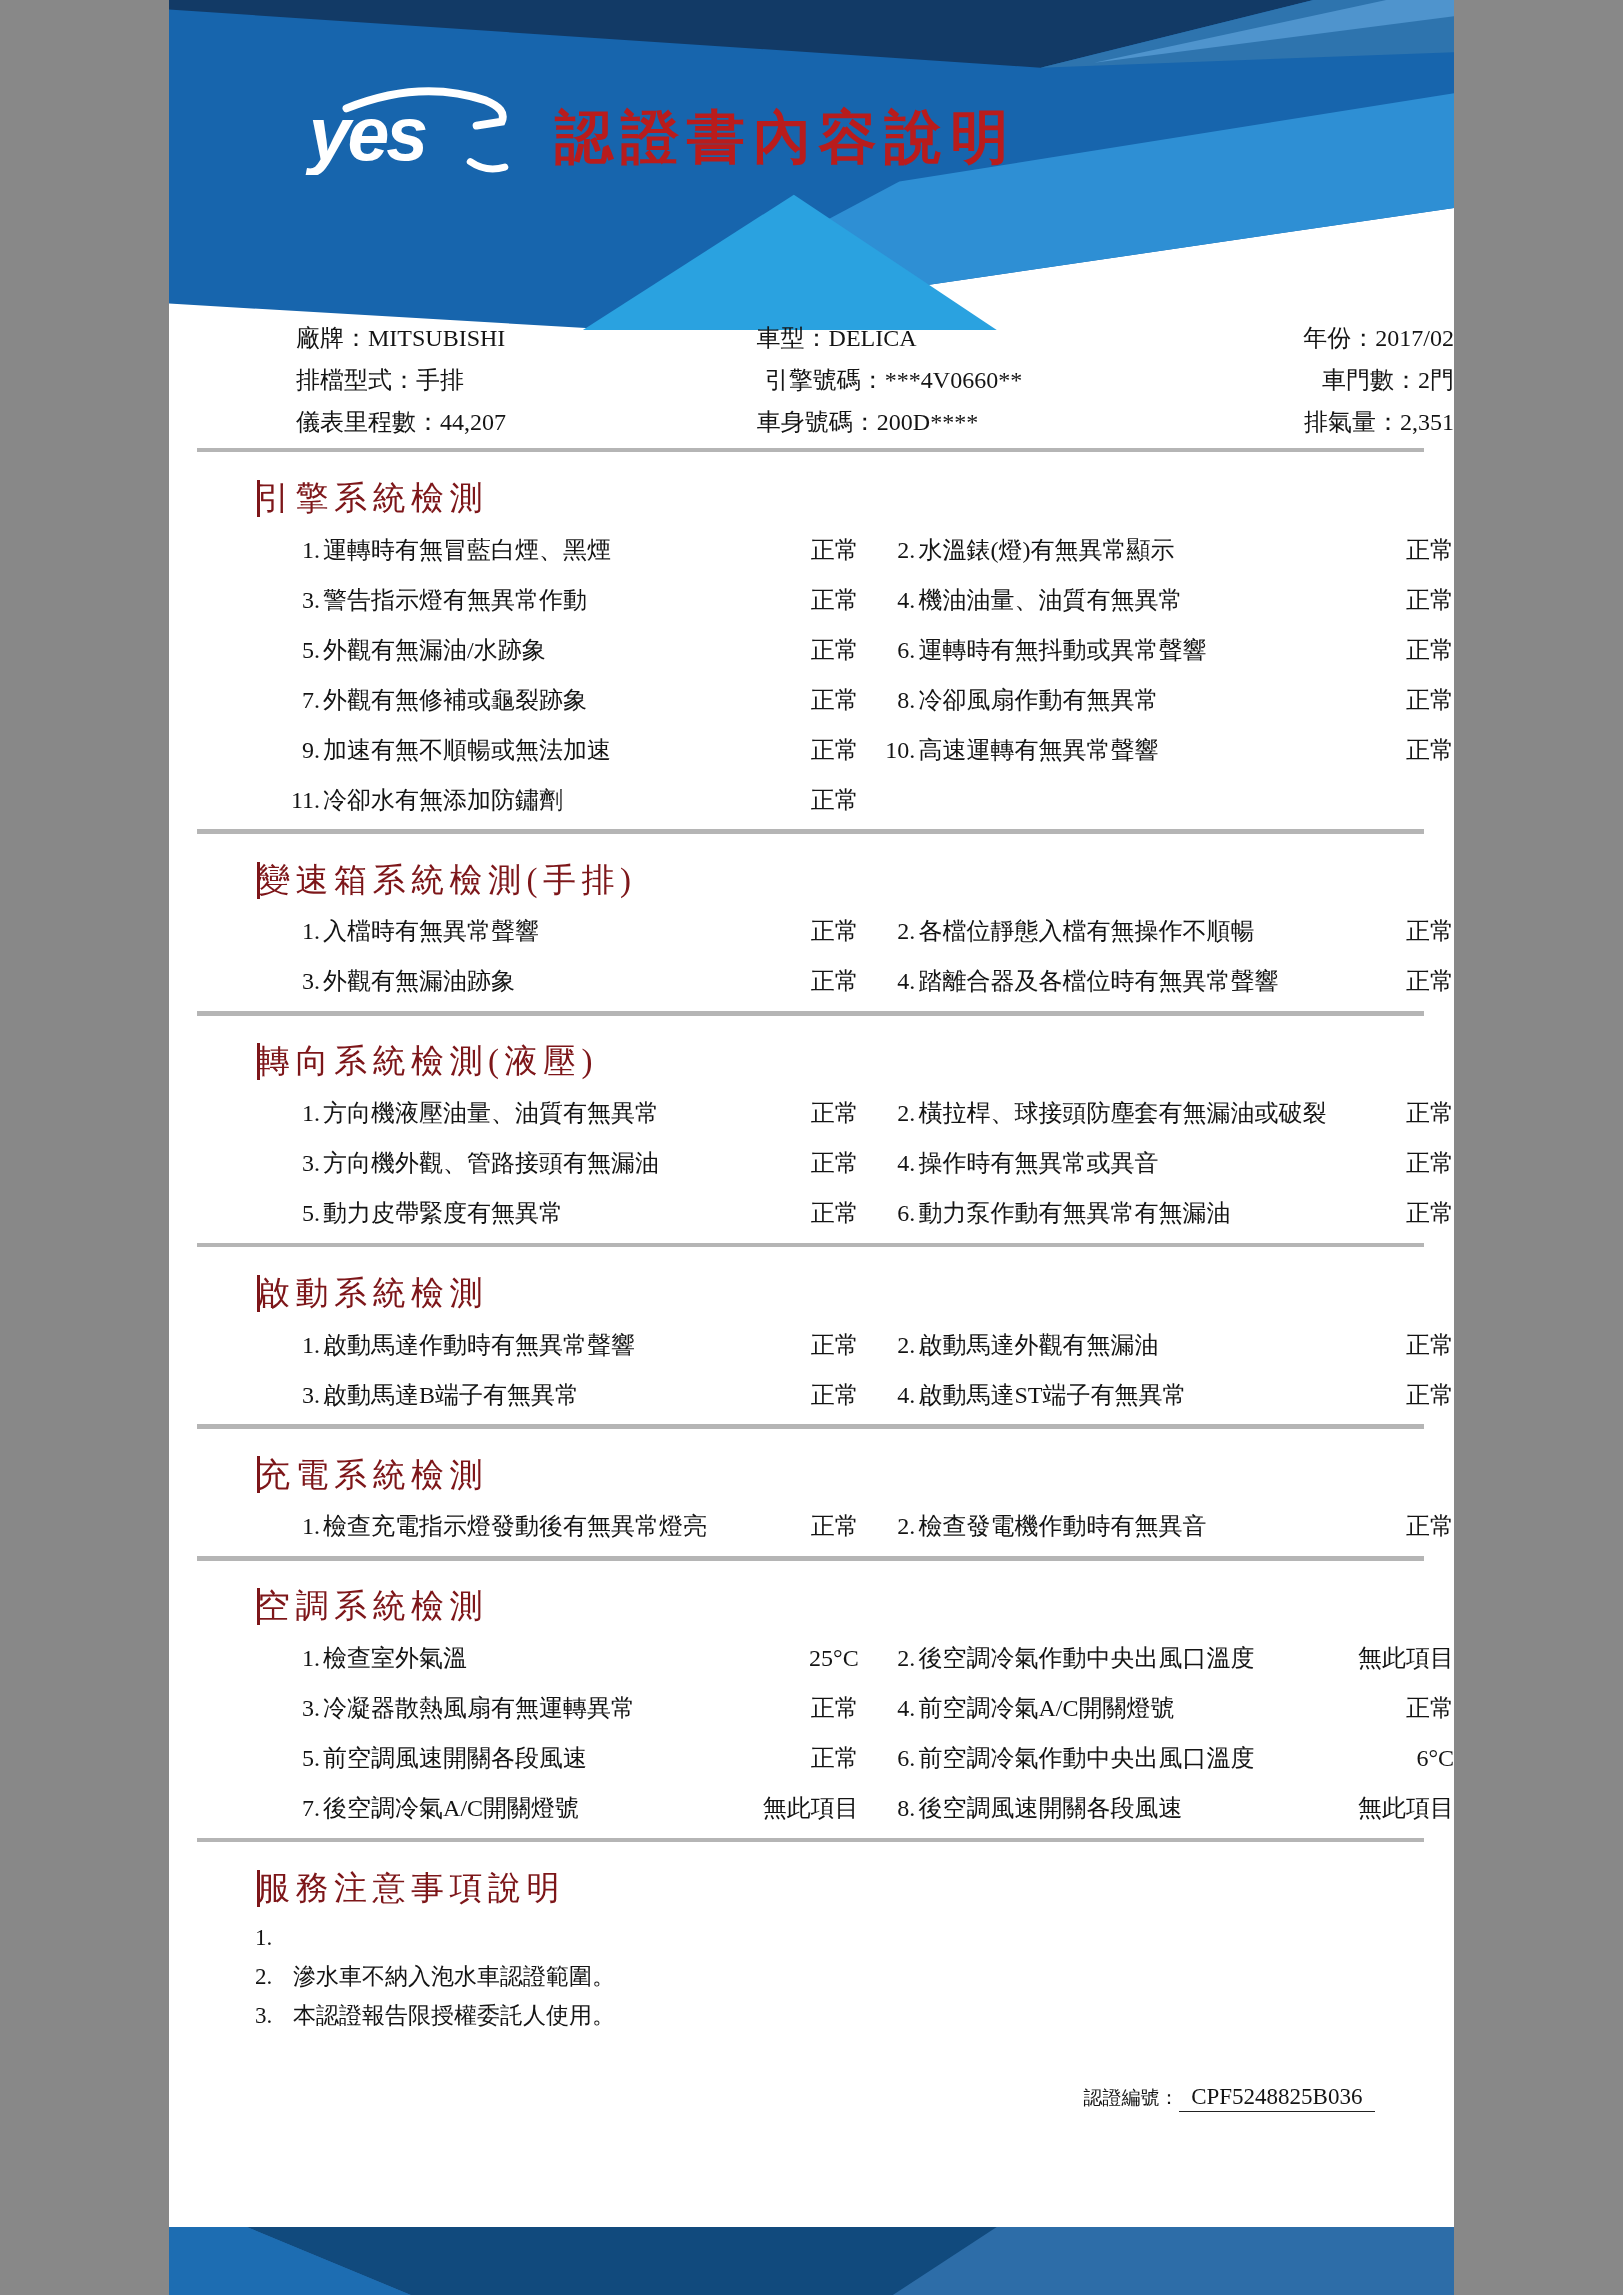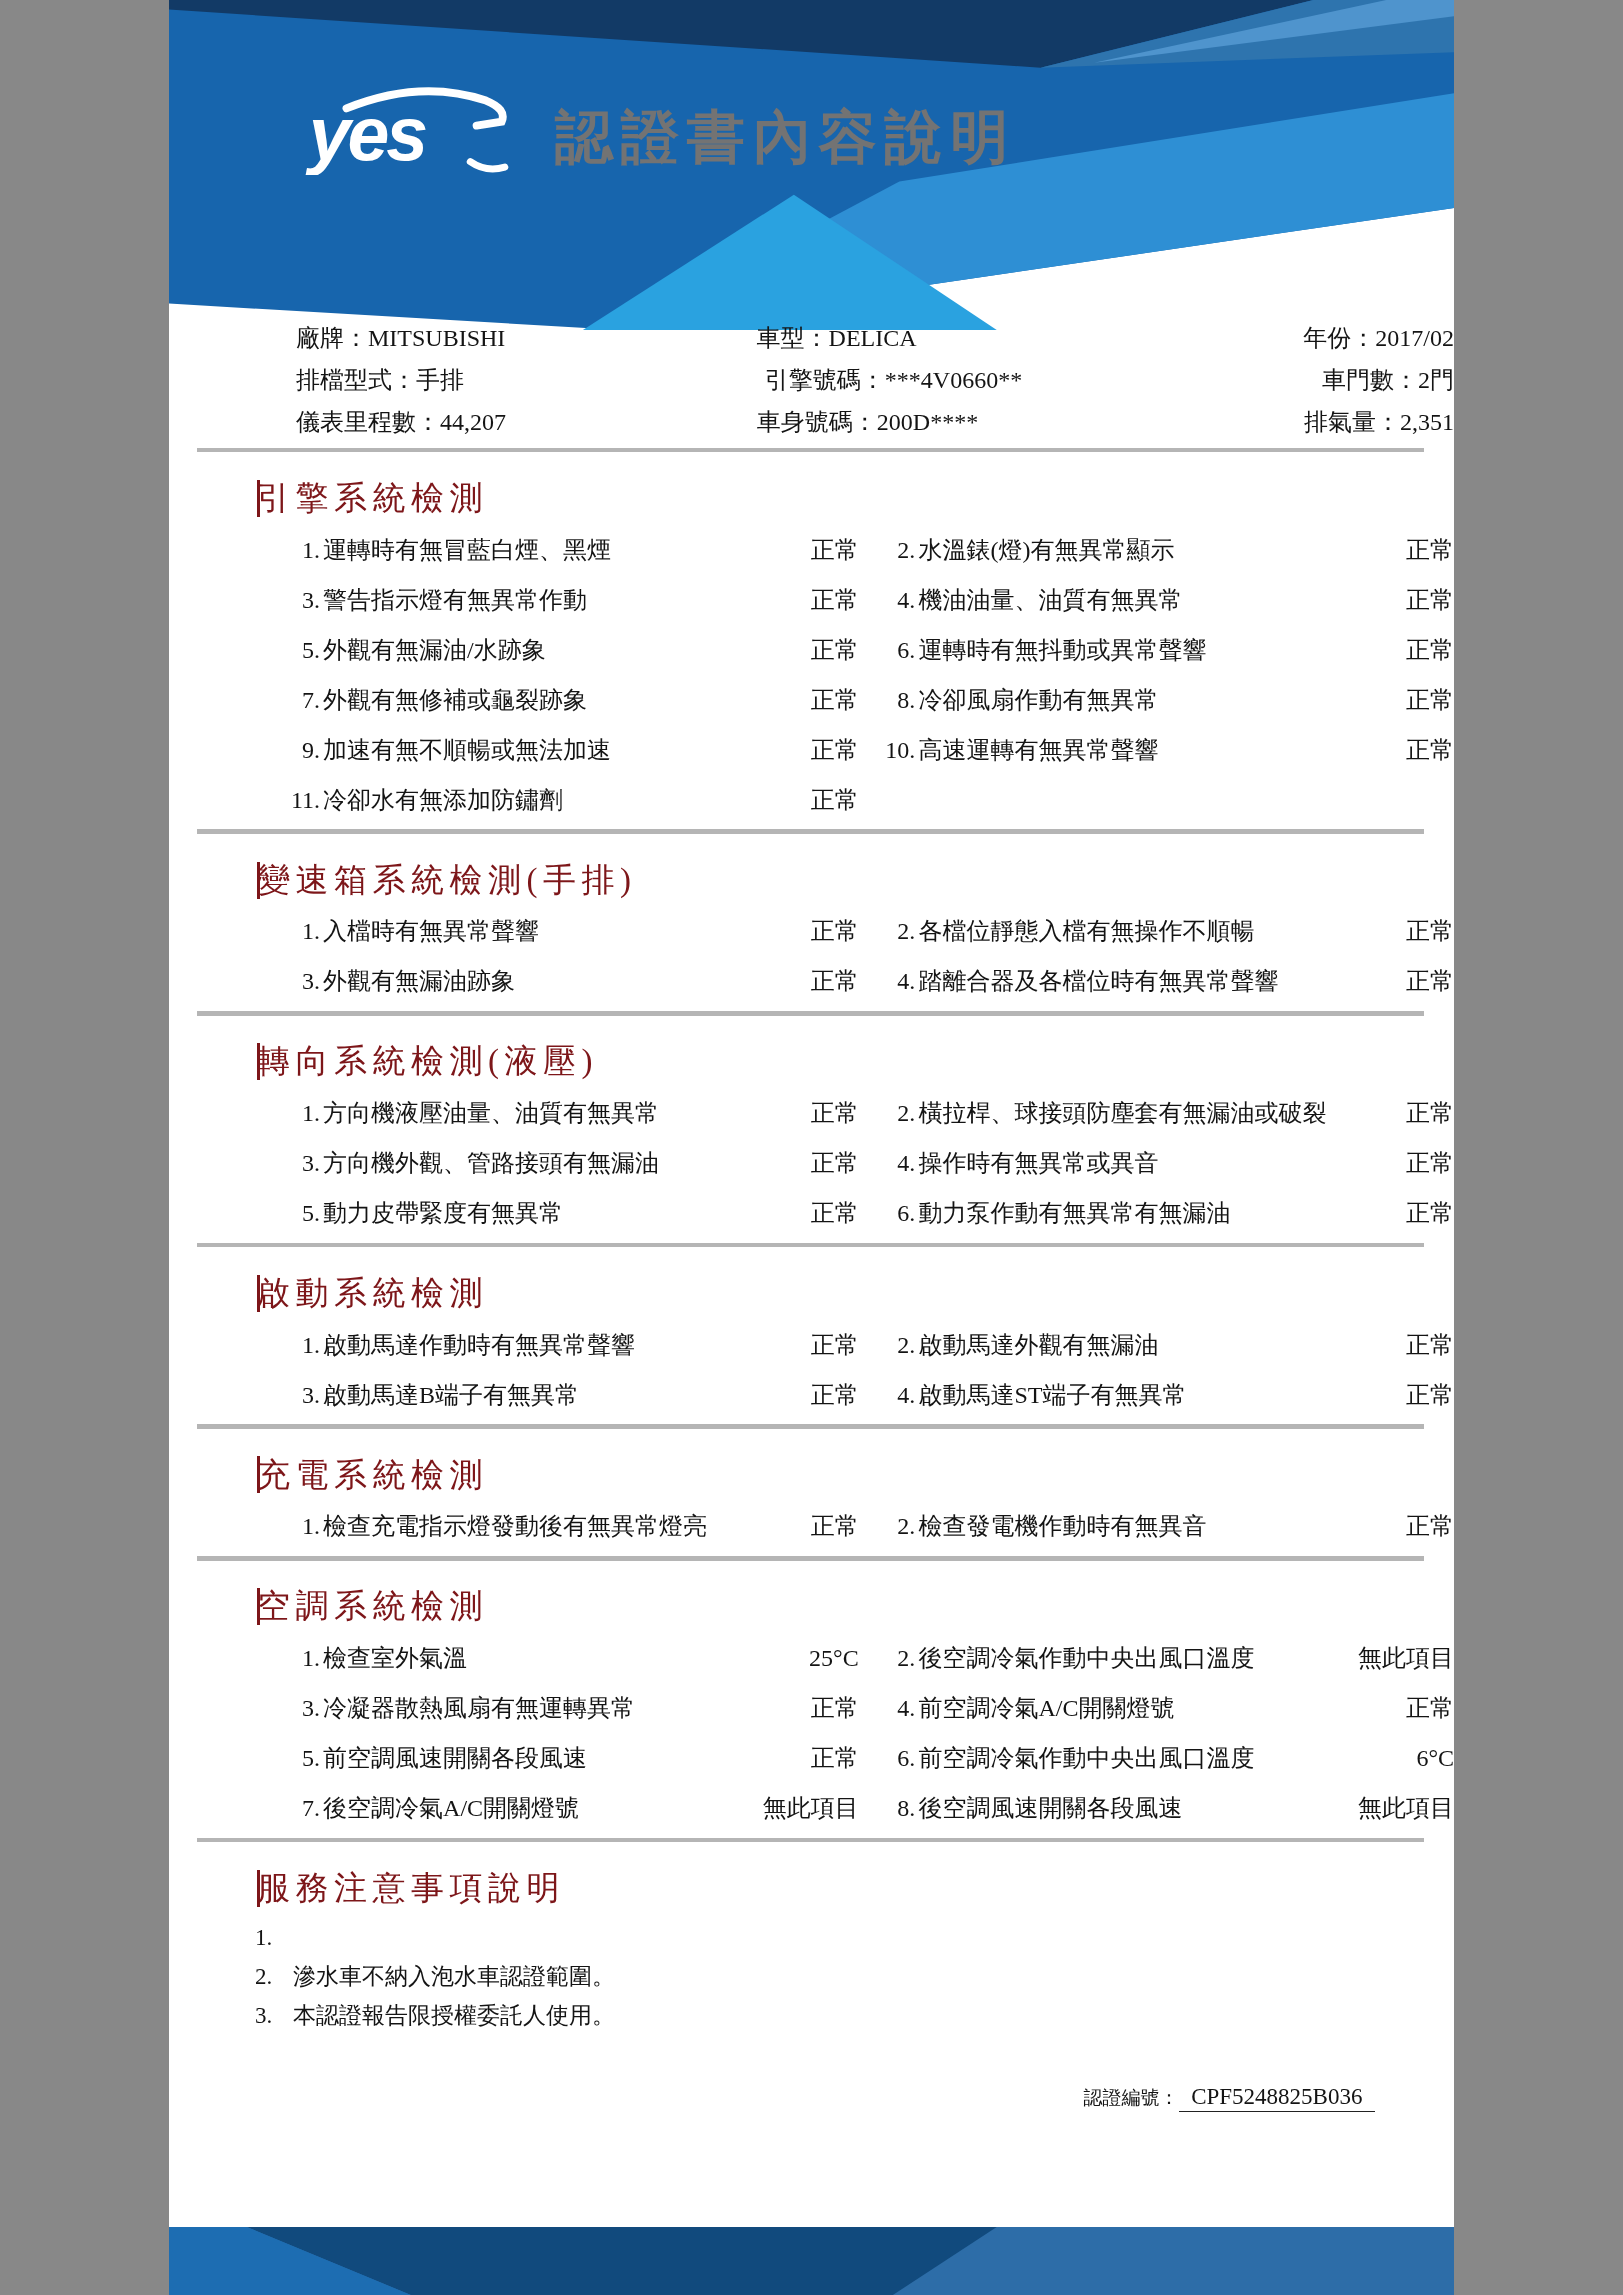--- a/index.html
+++ b/index.html
@@ -22,21 +22,21 @@
   .hdr{position:absolute;left:0;top:0;width:1623px;height:330px;z-index:1;}
   .hdr .shape{position:absolute;inset:0;}
   .h-base {background:var(--hdr-base);  clip-path:polygon(0 0,100% 0,100% 48%,27.8% 100%,0 92%);}
   .h-navy {background:var(--hdr-navy);  clip-path:polygon(0 0,70.5% 0,53.7% 20.5%,0 2.9%);}
   .h-tr   {background:var(--hdr-topright); clip-path:polygon(70.5% 0,100% 0,100% 12%,53.7% 20.5%);}
   .h-wedge{background:var(--hdr-wedge); clip-path:polygon(75% 0,87% 0,57% 19%);}
   .h-bright{background:var(--hdr-bright);clip-path:polygon(100% 12%,100% 48%,27.8% 100%,45% 55%);}
   .h-cyan {background:var(--hdr-cyan);  clip-path:polygon(25.5% 100%,38.5% 59%,51% 100%);}
   .logo{position:absolute;left:132px;top:77px;width:243px;height:98px;z-index:5;}
   .page-title{
-    position:absolute;left:386px;top:101px;z-index:5;color:#737373;
+    position:absolute;left:386px;top:101px;z-index:5;color:#b91c1c;
     font-size:58px;font-weight:bold;letter-spacing:7.9px;line-height:71px;
     font-family:"Liberation Sans","DejaVu Sans",sans-serif;white-space:nowrap;
   }
   
   .content{position:absolute;inset:0;z-index:2;}
   .info-block{margin-top:317px;}
   .info-row{display:flex;margin-left:127px;height:42px;line-height:42px;font-size:24px;white-space:nowrap;}
   .info-cell-0{width:484px;} .info-cell-1{width:609px;margin-left:26px;} .info-cell-2{flex:1;}
   .divider{height:4.7px;background:var(--divider);margin:4.7px 30px 0 28px;}
   .sec-head{

